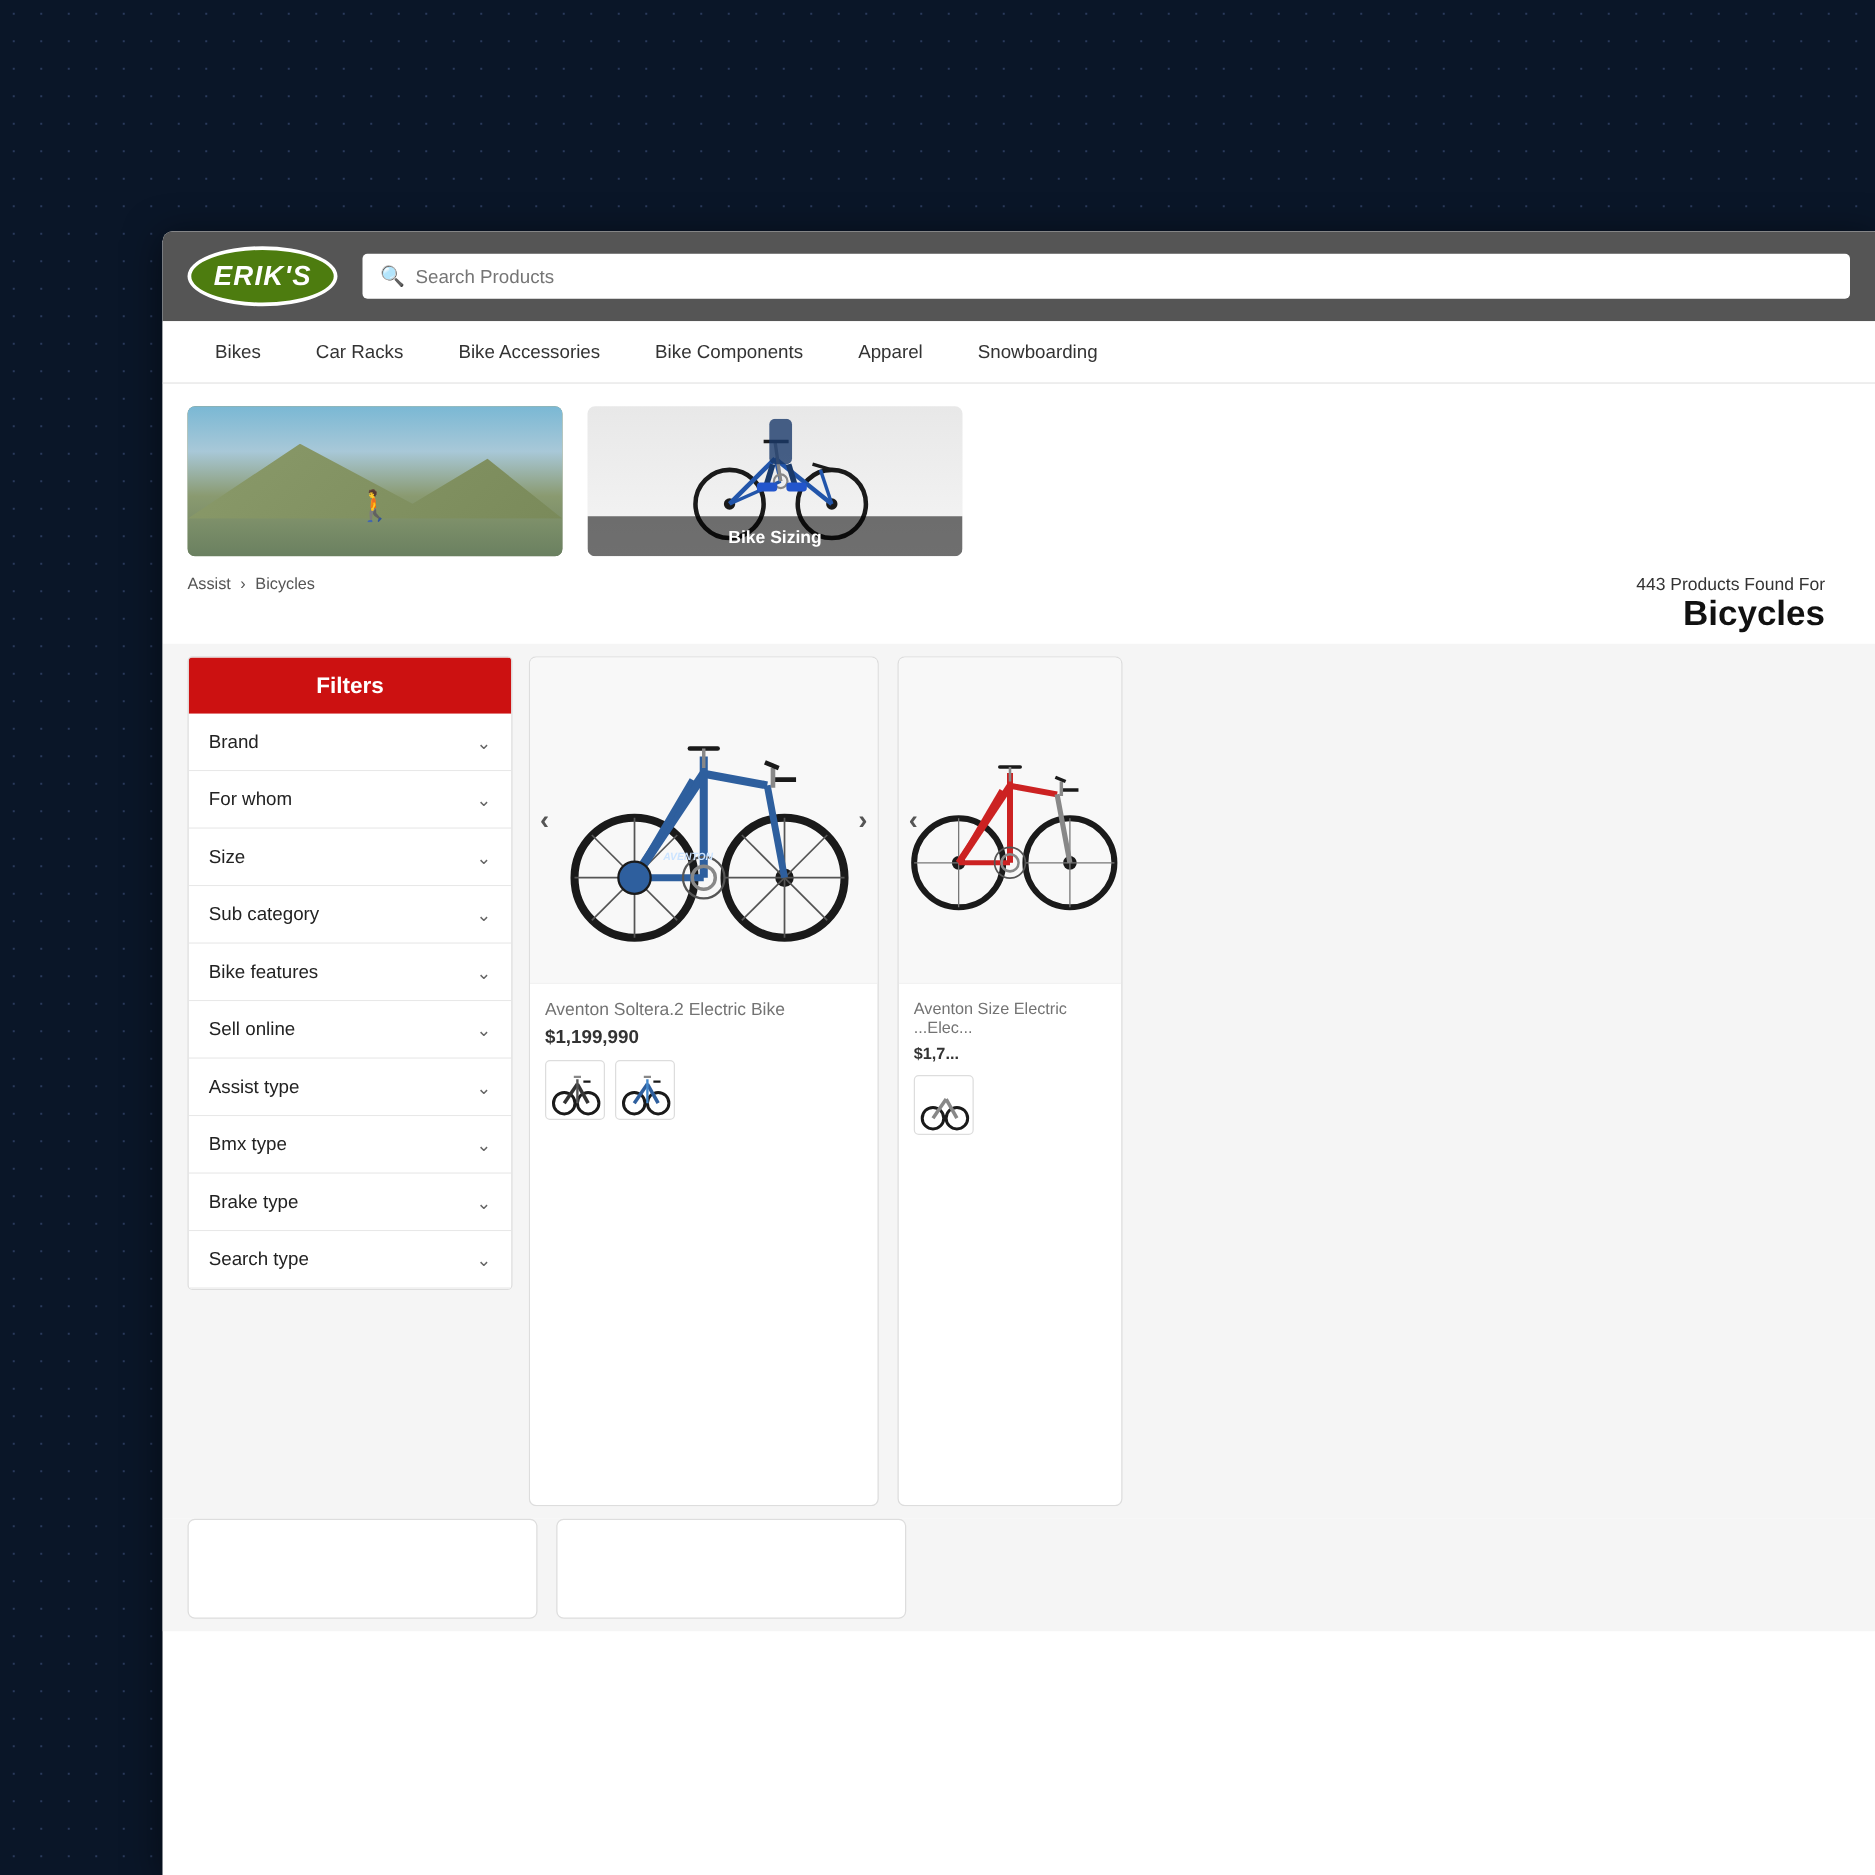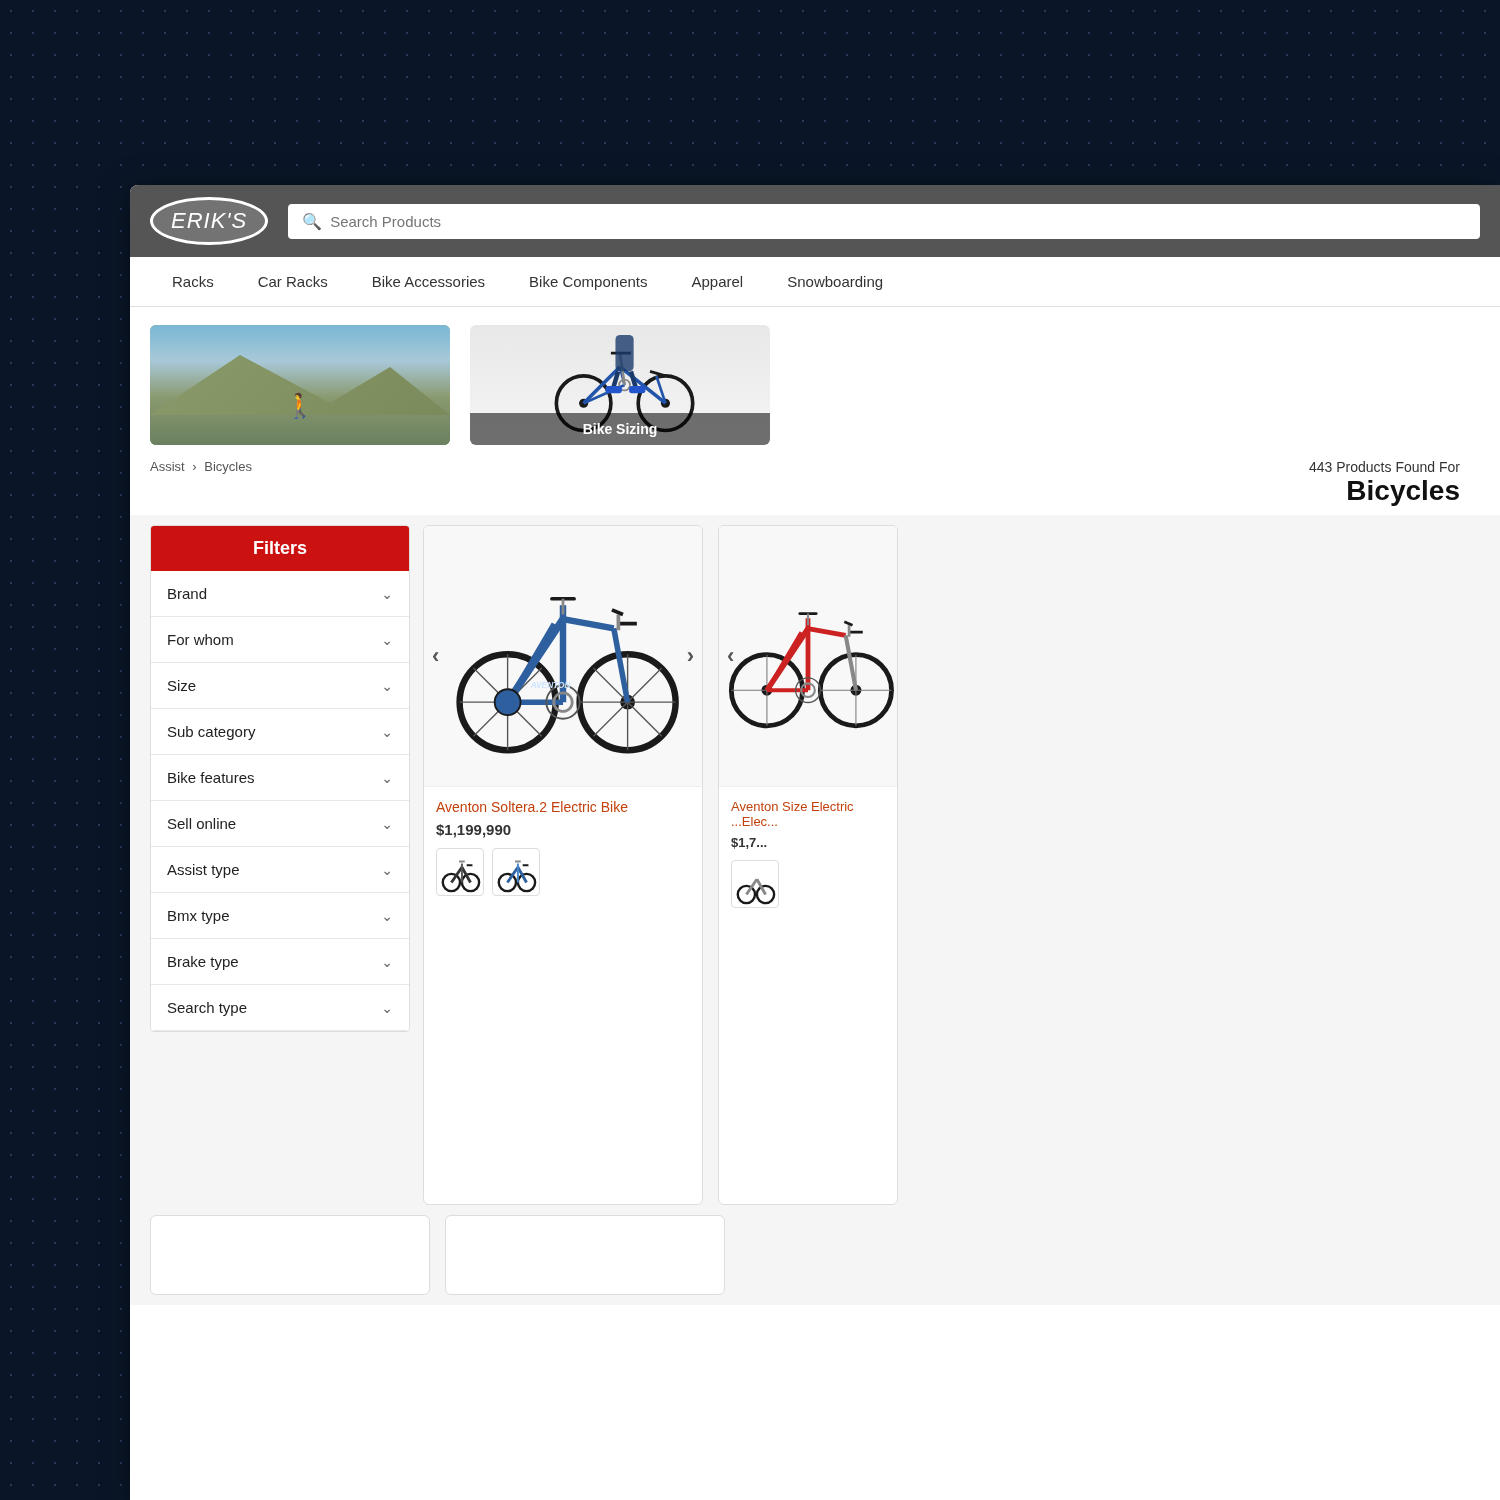--- a/index.html
+++ b/index.html
@@ -45,26 +45,26 @@
     }
 
     .logo-container {
       display: flex;
       align-items: center;
       justify-content: center;
       min-width: 100px;
     }
 
     .logo-oval {
-      background: #737373;
+      background: #4d7c0f;
       border: 3px solid white;
       border-radius: 50%;
       padding: 8px 18px;
       color: white;
-      font-weight: 400;
+      font-weight: 700;
       font-size: 22px;
       font-style: italic;
       letter-spacing: 1px;
       white-space: nowrap;
     }
 
     .search-bar {
       flex: 1;
       background: white;
       border-radius: 4px;
@@ -262,21 +262,21 @@
     .nav-arrow-left { left: 8px; }
     .nav-arrow-right { right: 8px; }
 
     .product-info {
       padding: 12px;
       border-top: 1px solid #eee;
     }
 
     .product-name {
       font-size: 14px;
-      color: #c2410c;
+      color: #737373;
       margin-bottom: 6px;
     }
 
     .product-price {
       font-size: 15px;
       color: #333;
       font-weight: 600;
       margin-bottom: 10px;
     }
 
@@ -371,21 +371,21 @@
     <div class="logo-container">
       <div class="logo-oval">ERIK'S</div>
     </div>
     <div class="search-bar">
       <span class="search-icon-char">🔍</span>
       <input class="search-input" type="text" placeholder="Search Products" style="">
     </div>
   </div>
 
   <div class="site-nav">
-    <div class="nav-item">Racks</div>
+    <div class="nav-item">Bikes</div>
     <div class="nav-item">Car Racks</div>
     <div class="nav-item">Bike Accessories</div>
     <div class="nav-item">Bike Components</div>
     <div class="nav-item">Apparel</div>
     <div class="nav-item">Snowboarding</div>
   </div>
 
   <div style="display:flex;gap:20px;padding:18px 20px 8px 20px;background:white;">
 
     <div class="banner banner-bike-guide">

